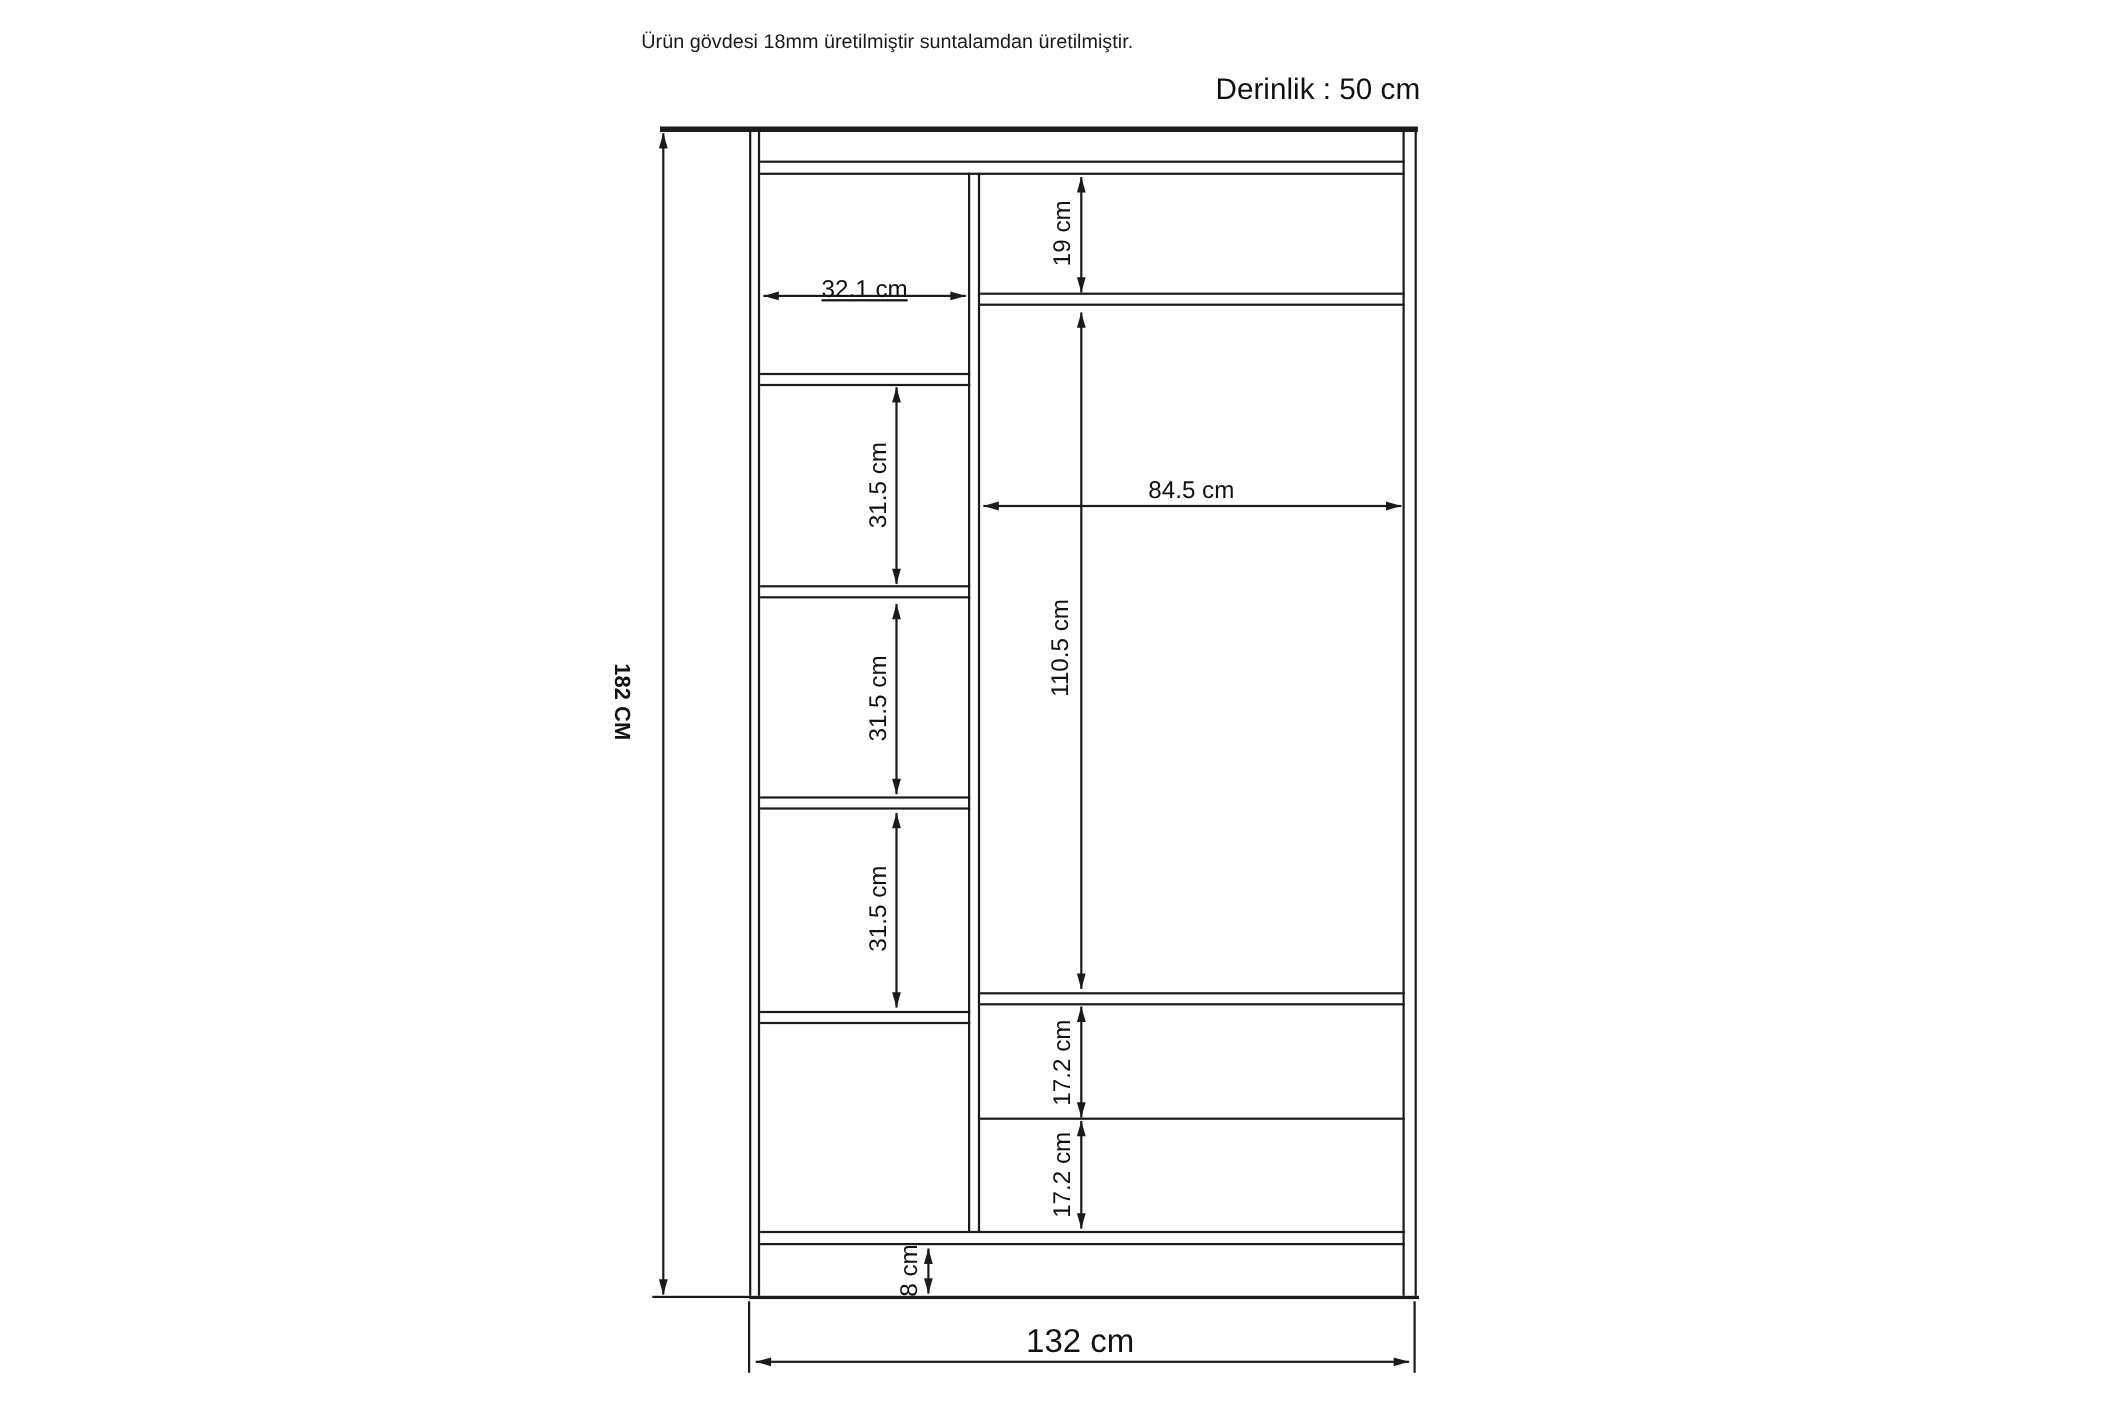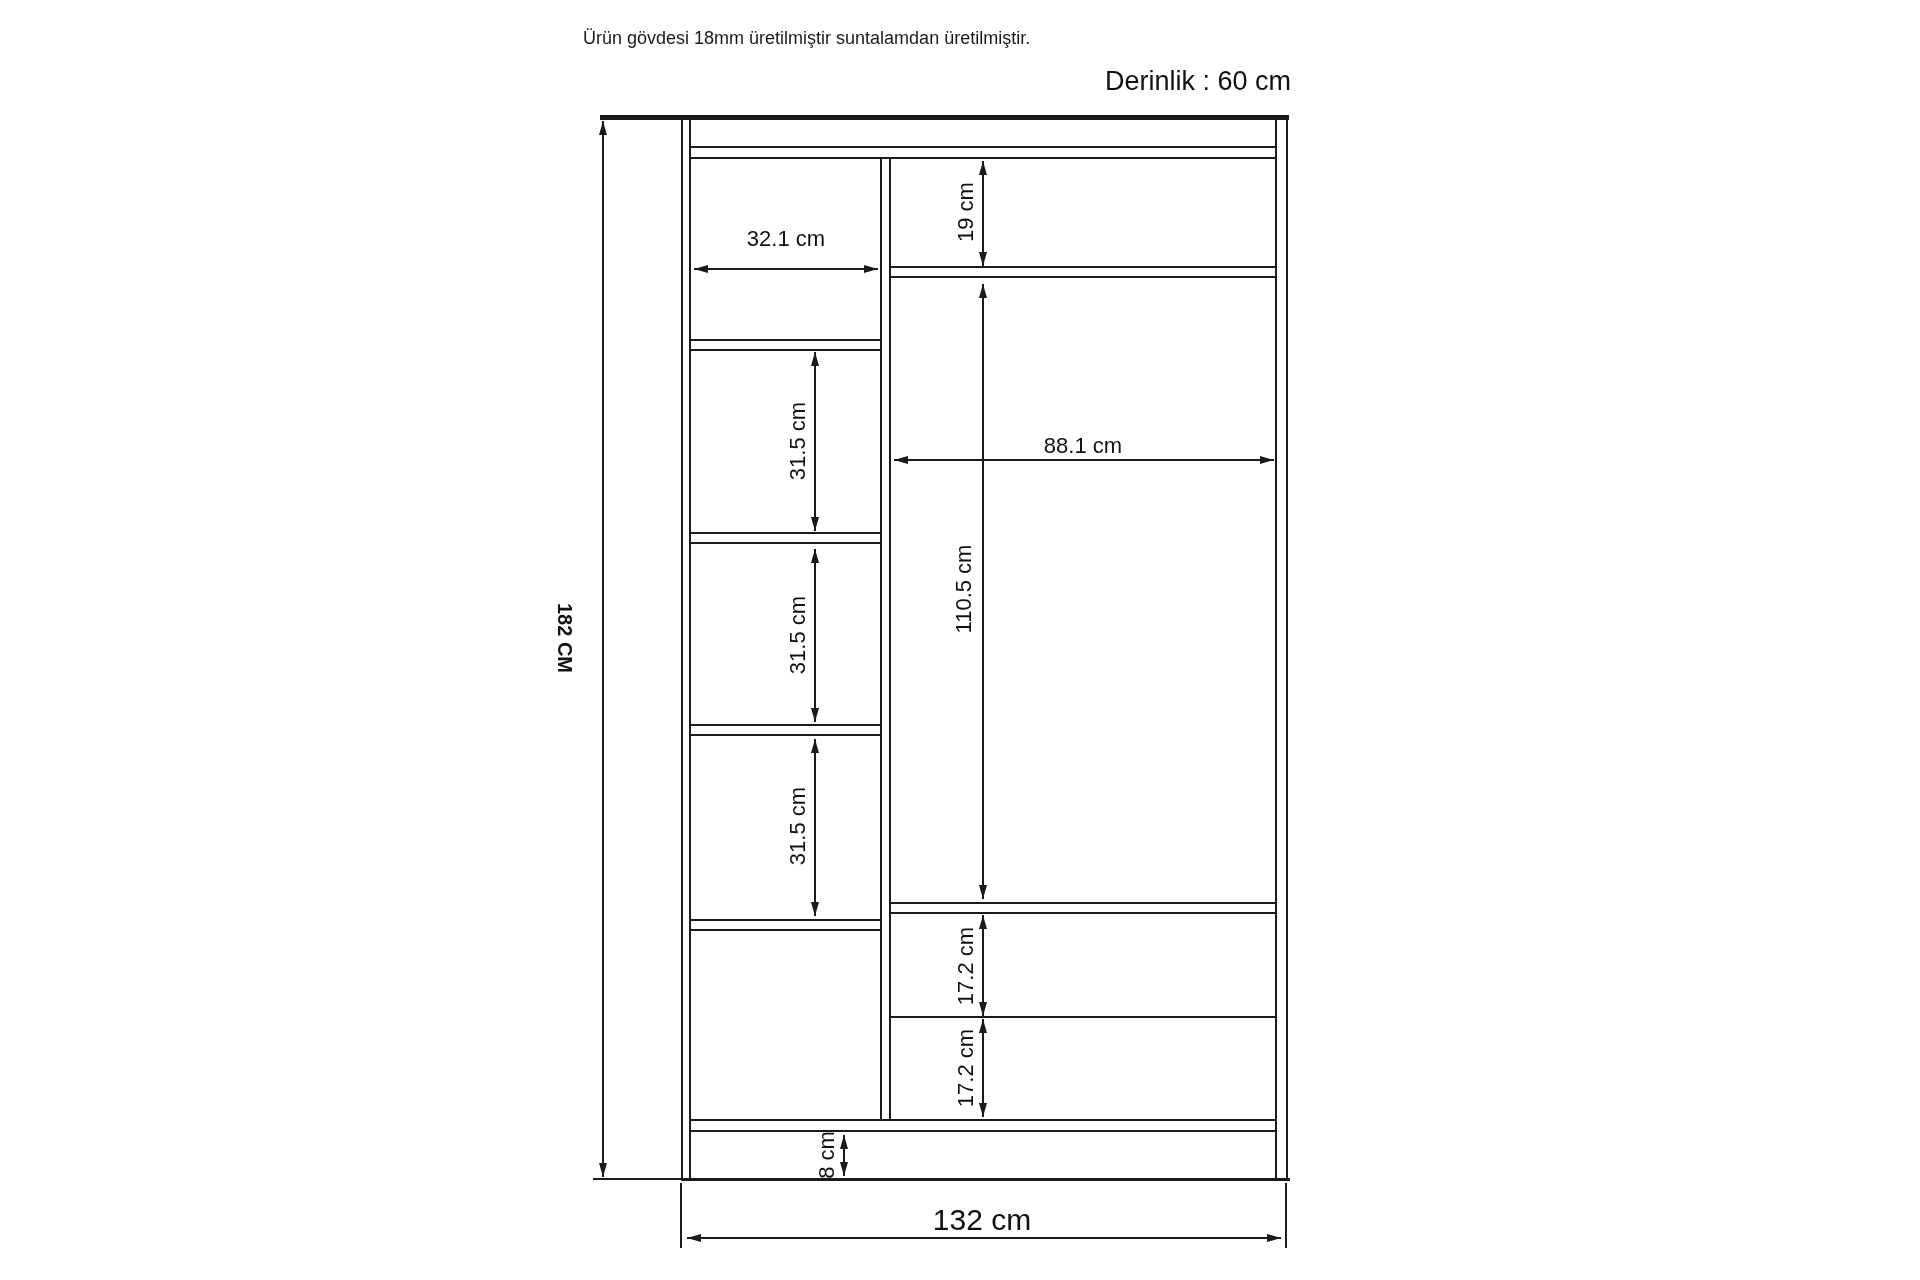--- a/index.html
+++ b/index.html
@@ -31,21 +31,21 @@
   .big{font-size:30px;}
   .note-text{position:absolute;font-size:18px;white-space:nowrap;color:#1a1a1a;}
   .depth-text{position:absolute;font-size:27px;white-space:nowrap;color:#111;}
 </style>
 </head>
 <body>
 
 <div class="canvas">
 
   <div class="note-text" style="left:583px;top:28px;">Ürün gövdesi 18mm üretilmiştir suntalamdan üretilmiştir.</div>
-  <div class="depth-text" style="left:1105px;top:66px;">Derinlik : 60 cm</div>
+  <div class="depth-text" style="left:1105px;top:66px;">Derinlik : 50 cm</div>
 
   <div class="hl thick" style="left:600px;top:115px;width:689px;"></div>
   <div class="hl semithick" style="left:681px;top:1178px;width:609px;"></div>
   <div class="vl" style="left:681px;top:118px;height:1060px;"></div>
   <div class="vl" style="left:689px;top:118px;height:1060px;"></div>
   <div class="vl" style="left:1275px;top:118px;height:1060px;"></div>
   <div class="vl" style="left:1286px;top:118px;height:1060px;"></div>
 
   <div class="hl" style="left:691px;top:146px;width:586px;"></div>
   <div class="hl" style="left:691px;top:157px;width:586px;"></div>
@@ -73,31 +73,31 @@
 
   <div class="vl" style="left:602px;top:121px;height:1056px;"></div>
   <div class="hl" style="left:593px;top:1178px;width:89px;"></div>
   <i class="ah up" style="left:599px;top:121px;"></i>
   <i class="ah down" style="left:599px;top:1163px;"></i>
   <div class="dim-label rot-cw" style="left:565px;top:638px;">182 CM</div>
 
   <div class="hl" style="left:694px;top:268px;width:184px;"></div>
   <i class="ah left" style="left:694px;top:265px;"></i>
   <i class="ah right" style="left:864px;top:265px;"></i>
-  <div class="dim-label" style="left:786px;top:239px;">32.1 cm</div>
+  <div class="dim-label" style="left:786px;top:263px;text-decoration:underline;">32.1 cm</div>
 
   <div class="vl" style="left:982px;top:161px;height:105px;"></div>
   <i class="ah up" style="left:979px;top:161px;"></i>
   <i class="ah down" style="left:979px;top:252px;"></i>
   <div class="dim-label rot-ccw" style="left:966px;top:212px;">19 cm</div>
 
   <div class="hl" style="left:894px;top:459px;width:380px;"></div>
   <i class="ah left" style="left:894px;top:456px;"></i>
   <i class="ah right" style="left:1260px;top:456px;"></i>
-  <div class="dim-label" style="left:1083px;top:446px;">88.1 cm</div>
+  <div class="dim-label" style="left:1083px;top:446px;">84.5 cm</div>
 
   <div class="vl" style="left:982px;top:284px;height:615px;"></div>
   <i class="ah up" style="left:979px;top:284px;"></i>
   <i class="ah down" style="left:979px;top:885px;"></i>
   <div class="dim-label rot-ccw" style="left:964px;top:589px;">110.5 cm</div>
 
   <div class="vl" style="left:814px;top:352px;height:179px;"></div>
   <i class="ah up" style="left:811px;top:352px;"></i>
   <i class="ah down" style="left:811px;top:517px;"></i>
   <div class="dim-label rot-ccw" style="left:798px;top:441px;">31.5 cm</div>

